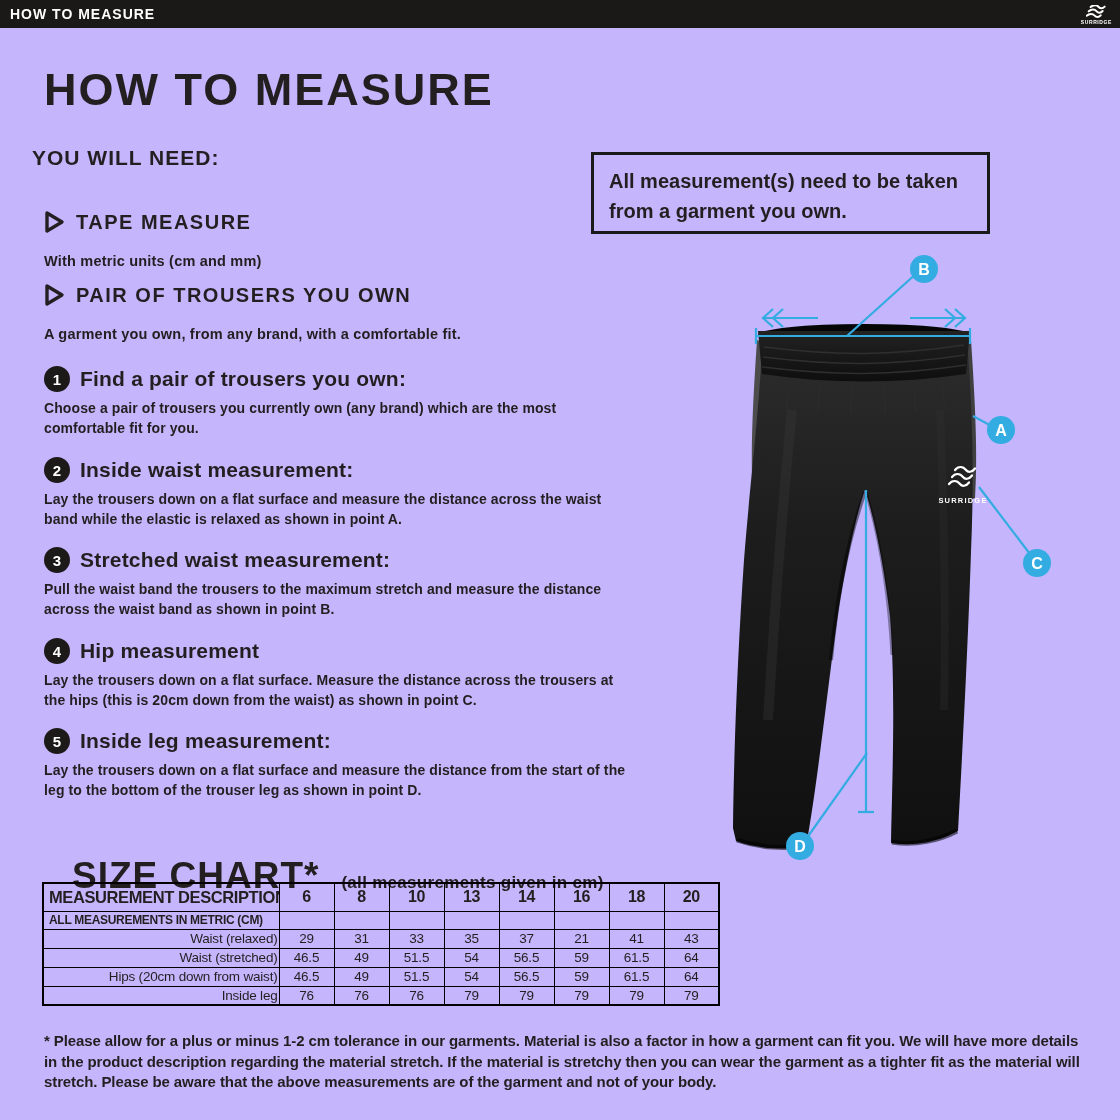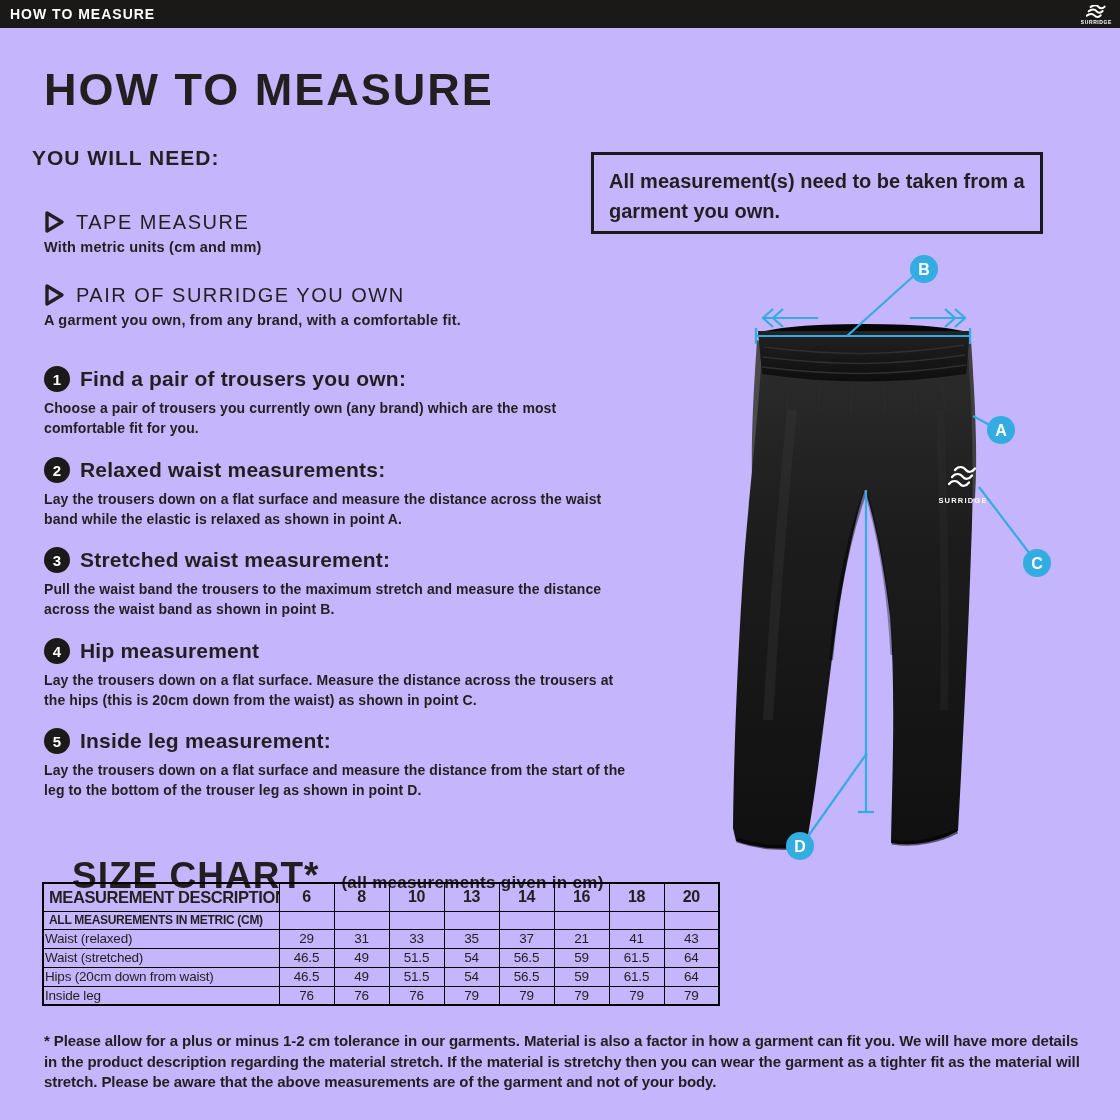--- a/index.html
+++ b/index.html
@@ -10,47 +10,47 @@
   
   .topbar{position:absolute;left:0;top:0;width:1120px;height:28px;background:#1b1918;
     display:flex;align-items:center;justify-content:space-between;box-sizing:border-box;padding:0 8px 0 10px;}
   .topbar-title{color:#fff;font-size:14px;font-weight:700;letter-spacing:1px;}
   .brand{display:flex;flex-direction:column;align-items:center;line-height:1;padding-top:1px;}
   .brand-text{color:#fff;font-size:5px;font-weight:700;letter-spacing:.6px;margin-top:1px;}
   
   .h1{position:absolute;left:44px;top:64px;font-size:45px;font-weight:800;letter-spacing:2px;}
   .h2{position:absolute;left:32px;top:146px;font-size:21px;font-weight:800;letter-spacing:1px;}
   
-  .callout{position:absolute;left:591px;top:152px;width:452px;height:82px;box-sizing:border-box;
+  .callout{position:absolute;left:591px;top:152px;width:399px;height:82px;box-sizing:border-box;
     border:3px solid #1a1a1a;padding:11px 15px;font-size:20px;font-weight:700;line-height:1.5;}
   
   .need{position:absolute;left:44px;}
   .need-row{display:flex;align-items:center;gap:11px;}
-  .need-title{font-size:20px;font-weight:400;letter-spacing:1.5px;}
-  .need-sub{font-size:14.5px;font-weight:700;margin-top:5px;letter-spacing:.2px;}
+  .need-title{font-size:20px;font-weight:700;letter-spacing:1.5px;}
+  .need-sub{font-size:14.5px;font-weight:700;margin-top:19px;letter-spacing:.2px;}
   
   .step{position:absolute;left:44px;width:600px;}
   .step-head{display:flex;align-items:center;gap:10px;}
   .step-num{width:26px;height:26px;border-radius:50%;background:#1c1a19;color:#fff;
     font-size:15px;font-weight:700;display:flex;align-items:center;justify-content:center;flex:0 0 26px;}
   .step-title{font-size:21px;font-weight:800;letter-spacing:.2px;}
   .step-body{margin-top:6px;font-size:14px;font-weight:700;line-height:1.45;letter-spacing:.1px;max-width:594px;}
   
   .sc-head{position:absolute;left:44px;top:855px;display:flex;align-items:baseline;gap:22px;margin-left:28px;}
   .sc-title{font-size:37px;font-weight:800;letter-spacing:1px;}
   .sc-sub{font-size:17px;font-weight:800;letter-spacing:.3px;}
   table.size{position:absolute;left:42px;top:882px;border-collapse:collapse;table-layout:fixed;width:676px;
     font-family:"Liberation Sans",sans-serif;}
   table.size td,table.size th{border:1px solid #000;box-sizing:border-box;overflow:hidden;white-space:nowrap;}
   table.size{border:2px solid #000;}
   tr.hdr th{height:28px;font-size:16px;font-weight:700;letter-spacing:-.4px;text-align:center;}
   tr.hdr th:first-child{text-align:left;padding-left:5px;font-size:16.5px;}
   tr.note td{height:18px;font-size:12px;font-weight:700;letter-spacing:-.3px;padding-left:5px;}
   tr.data td{height:19px;font-size:13.5px;text-align:center;letter-spacing:-.2px;}
-  tr.data td:first-child{text-align:left;}
+  tr.data td:first-child{text-align:right;}
   
   .footnote{position:absolute;left:44px;top:1031px;width:1045px;font-size:15px;font-weight:700;
     line-height:1.38;letter-spacing:-.1px;}
   
   .figure{position:absolute;left:700px;top:240px;width:400px;height:650px;}
 </style>
 </head>
 <body>
 
 <div class="page">
@@ -84,37 +84,37 @@
       <span class="need-title">TAPE MEASURE</span>
     </div>
     <div class="need-sub">With metric units (cm and mm)</div>
   </div>
 
   <div class="need" style="top:283px;">
     <div class="need-row">
       <svg width="21" height="24" viewBox="0 0 21 24">
         <polygon points="3,3 18,12 3,21" fill="none" stroke="#231f20" stroke-width="3.4" stroke-linejoin="round"></polygon>
       </svg>
-      <span class="need-title">PAIR OF SURRIDGE YOU OWN</span>
+      <span class="need-title">PAIR OF TROUSERS YOU OWN</span>
     </div>
     <div class="need-sub">A garment you own, from any brand, with a comfortable fit.</div>
   </div>
 
   <div class="step" style="top:366px;">
     <div class="step-head">
       <div class="step-num">1</div>
       <div class="step-title">Find a pair of trousers you own:</div>
     </div>
     <div class="step-body">Choose a pair of trousers you currently own (any brand) which are the most comfortable fit for you.</div>
   </div>
 
   <div class="step" style="top:457px;">
     <div class="step-head">
       <div class="step-num">2</div>
-      <div class="step-title">Relaxed waist measurements:</div>
+      <div class="step-title">Inside waist measurement:</div>
     </div>
     <div class="step-body">Lay the trousers down on a flat surface and measure the distance across the waist band while the elastic is relaxed as shown in point A.</div>
   </div>
 
   <div class="step" style="top:547px;">
     <div class="step-head">
       <div class="step-num">3</div>
       <div class="step-title">Stretched waist measurement:</div>
     </div>
     <div class="step-body">Pull the waist band the trousers to the maximum stretch and measure the distance across the waist band as shown in point B.</div>

